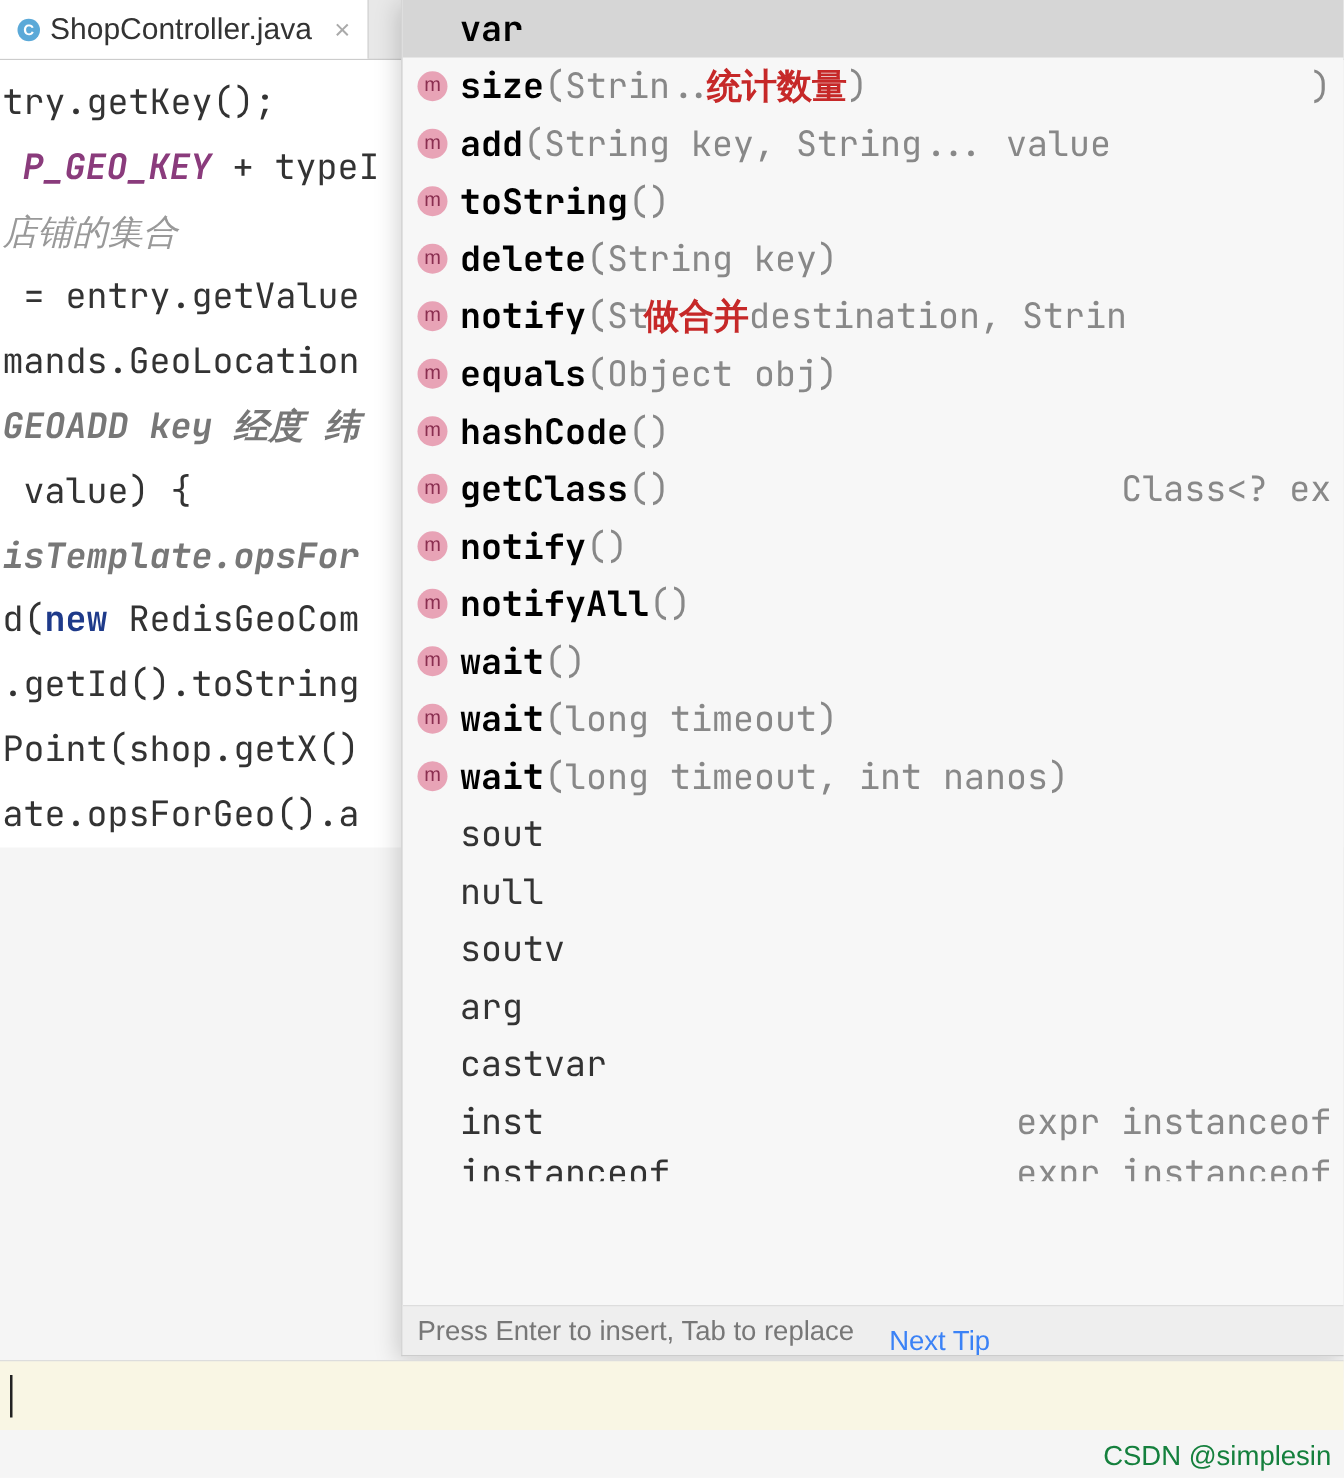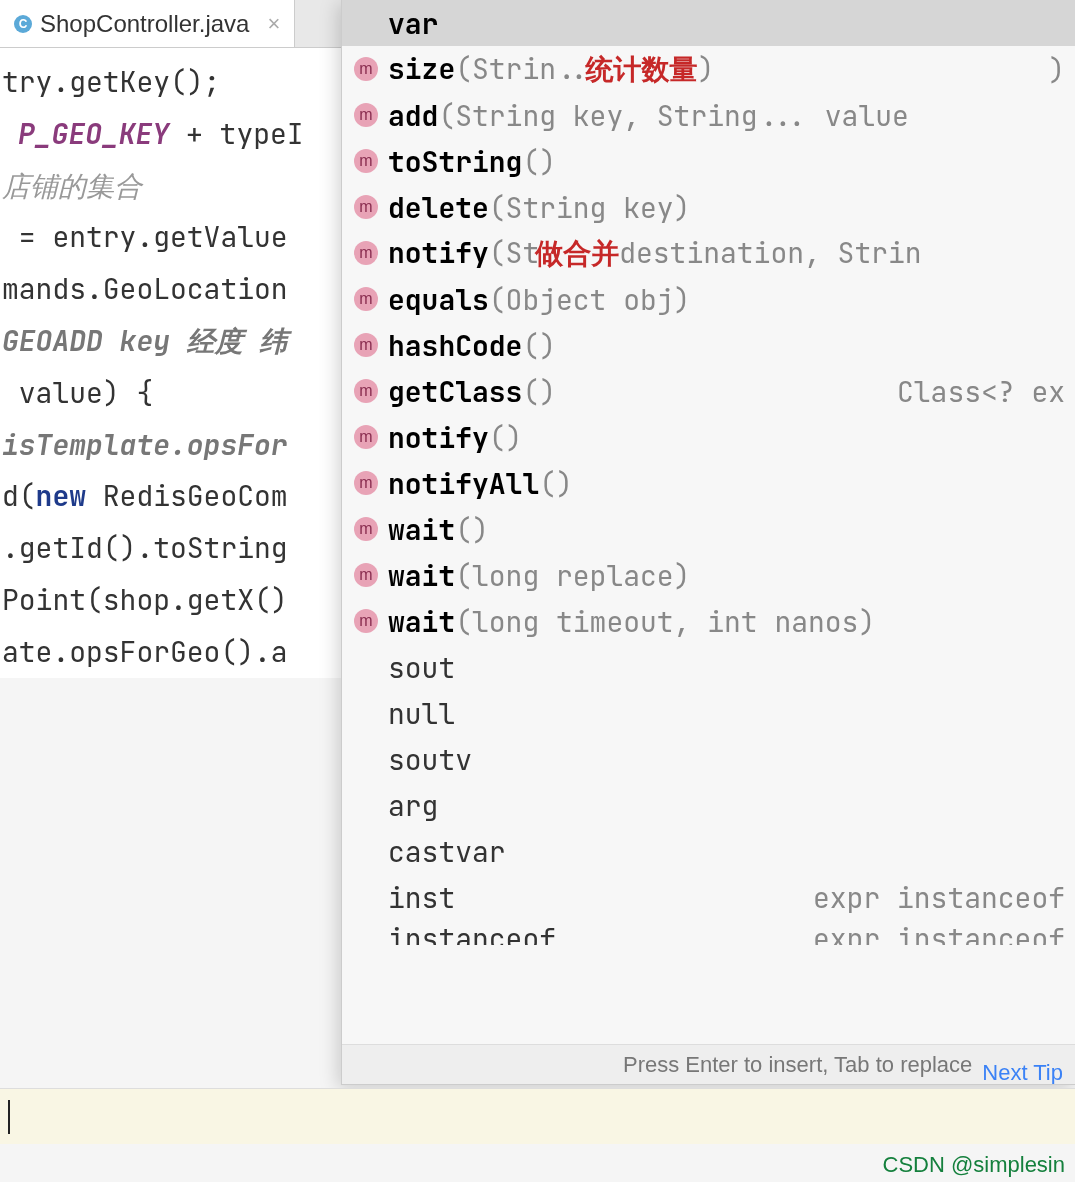--- a/index.html
+++ b/index.html
@@ -56,21 +56,21 @@
       overflow: hidden;
     }
     .editor .line { padding: 0 2px; }
     .kw-italic { font-style: italic; color: #777; font-weight: bold; }
     .kw-purple-italic { font-style: italic; color: #8a3b7c; font-weight: bold; margin-left: 16px; }
     .kw-blue { color: #1e3a8a; font-weight: bold; }
     .kw-cn-gray { color: #999; font-style: italic; }
     
     .popup {
       position: absolute;
-      top: 0; left: 341px; right: 0;
+      top: 0; left: 321px; right: 0;
       height: 1085px;
       background: #f7f7f7;
       border-left: 1px solid #ccc;
       border-bottom: 1px solid #ccc;
       box-shadow: -3px 3px 18px rgba(0,0,0,0.18);
       overflow: hidden;
       display: flex;
       flex-direction: column;
     }
     .popup-list {
@@ -109,22 +109,21 @@
     .popup-footer {
       height: 40px;
       background: #eee;
       border-top: 1px solid #ddd;
       display: flex;
       align-items: center;
       padding: 0 12px;
       font-family: -apple-system, sans-serif;
       font-size: 22px;
       color: #777;
-      gap: 10px;
-      justify-content: flex-end;
+      gap: 28px;
     }
     .next-tip { color: #3b82f6; cursor:pointer;margin-top:16px; }
 
     .status-bar {
       position: absolute;
       left: 0; right: 0;
       top: 1088px;
       height: 56px;
       background: #f9f6e4;
       border-top: 1px solid #ddd;
@@ -208,21 +207,21 @@
       <div class="popup-row">
         <span class="m-badge">m</span>
         <span class="sig"><span class="name">notifyAll</span><span class="params">()</span></span>
       </div>
       <div class="popup-row">
         <span class="m-badge">m</span>
         <span class="sig"><span class="name">wait</span><span class="params">()</span></span>
       </div>
       <div class="popup-row">
         <span class="m-badge">m</span>
-        <span class="sig"><span class="name">wait</span><span class="params">(long replace)</span></span>
+        <span class="sig"><span class="name">wait</span><span class="params">(long timeout)</span></span>
       </div>
       <div class="popup-row">
         <span class="m-badge">m</span>
         <span class="sig"><span class="name">wait</span><span class="params">(long timeout, int nanos)</span></span>
       </div>
       <div class="popup-row">
         <span class="m-badge empty"></span>
         <span class="sig"><span class="">sout</span><span class="params"></span></span>
       </div>
       <div class="popup-row">

